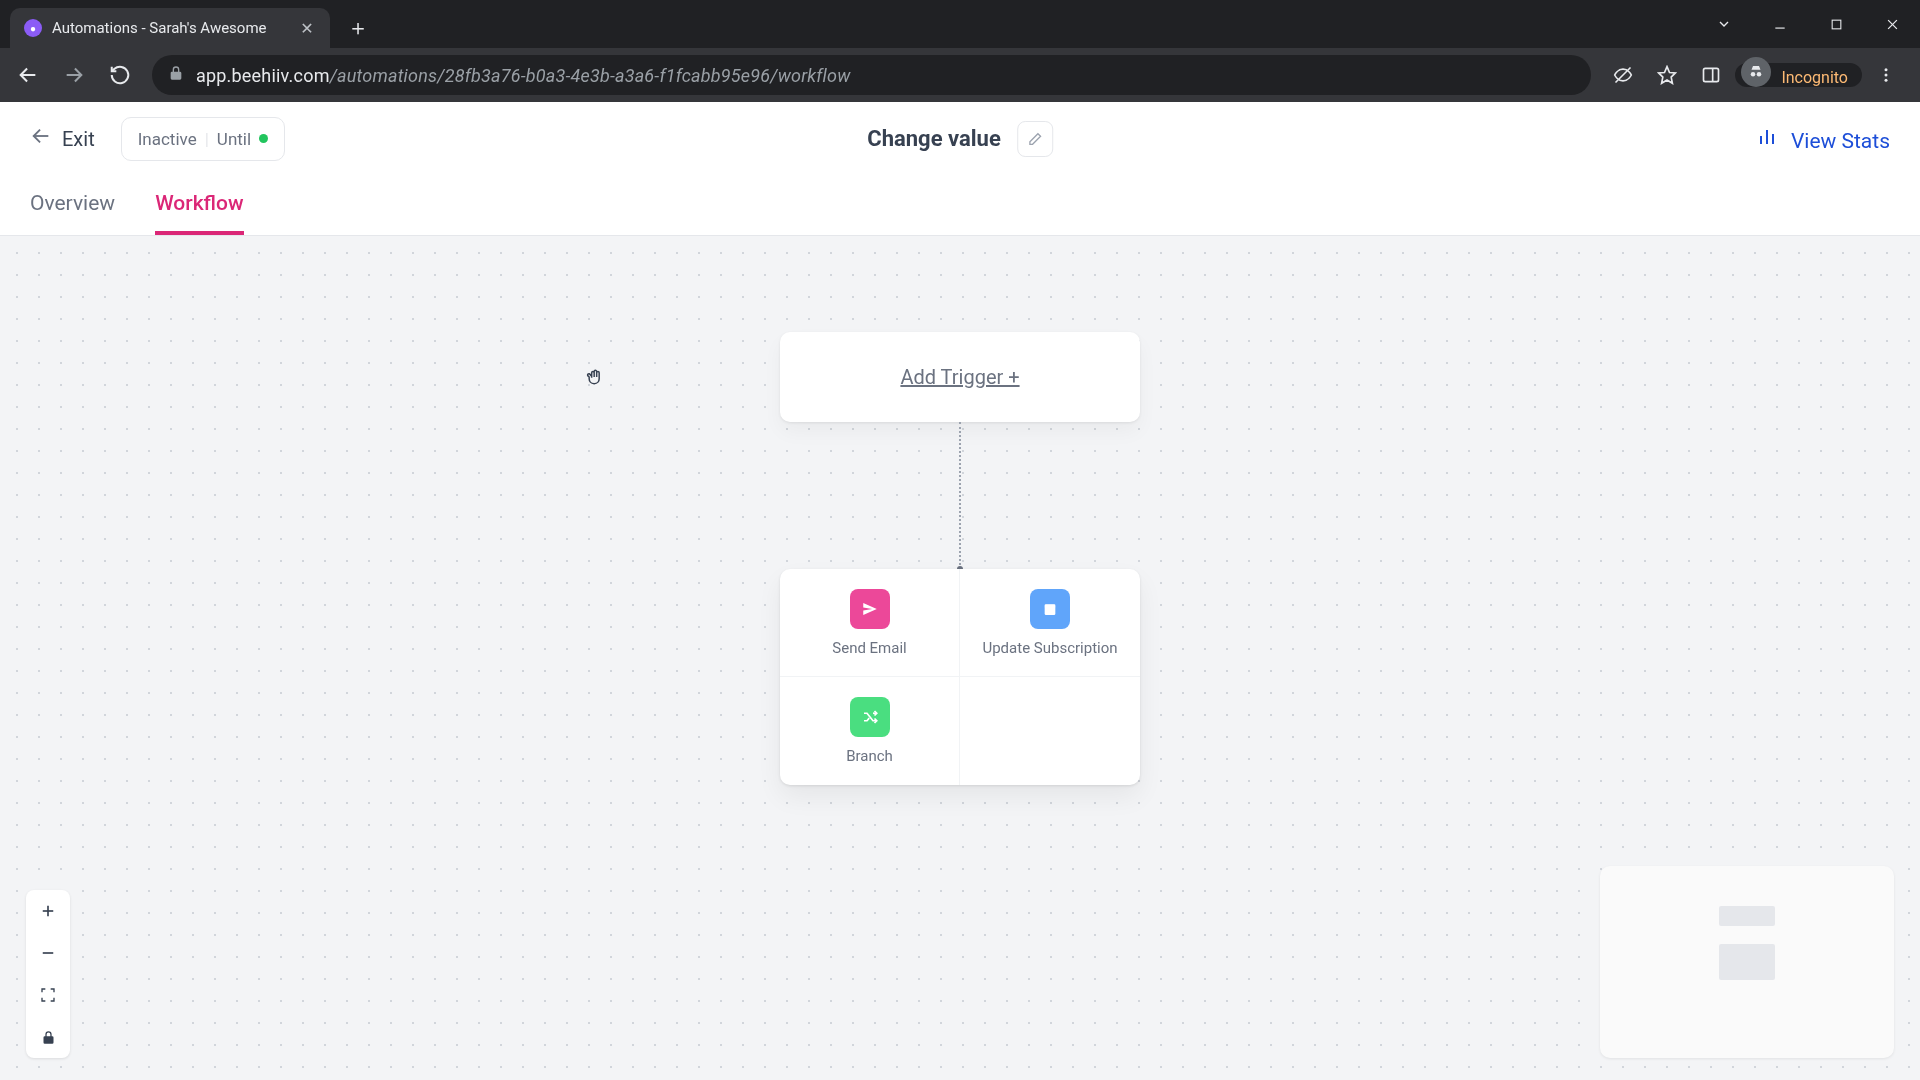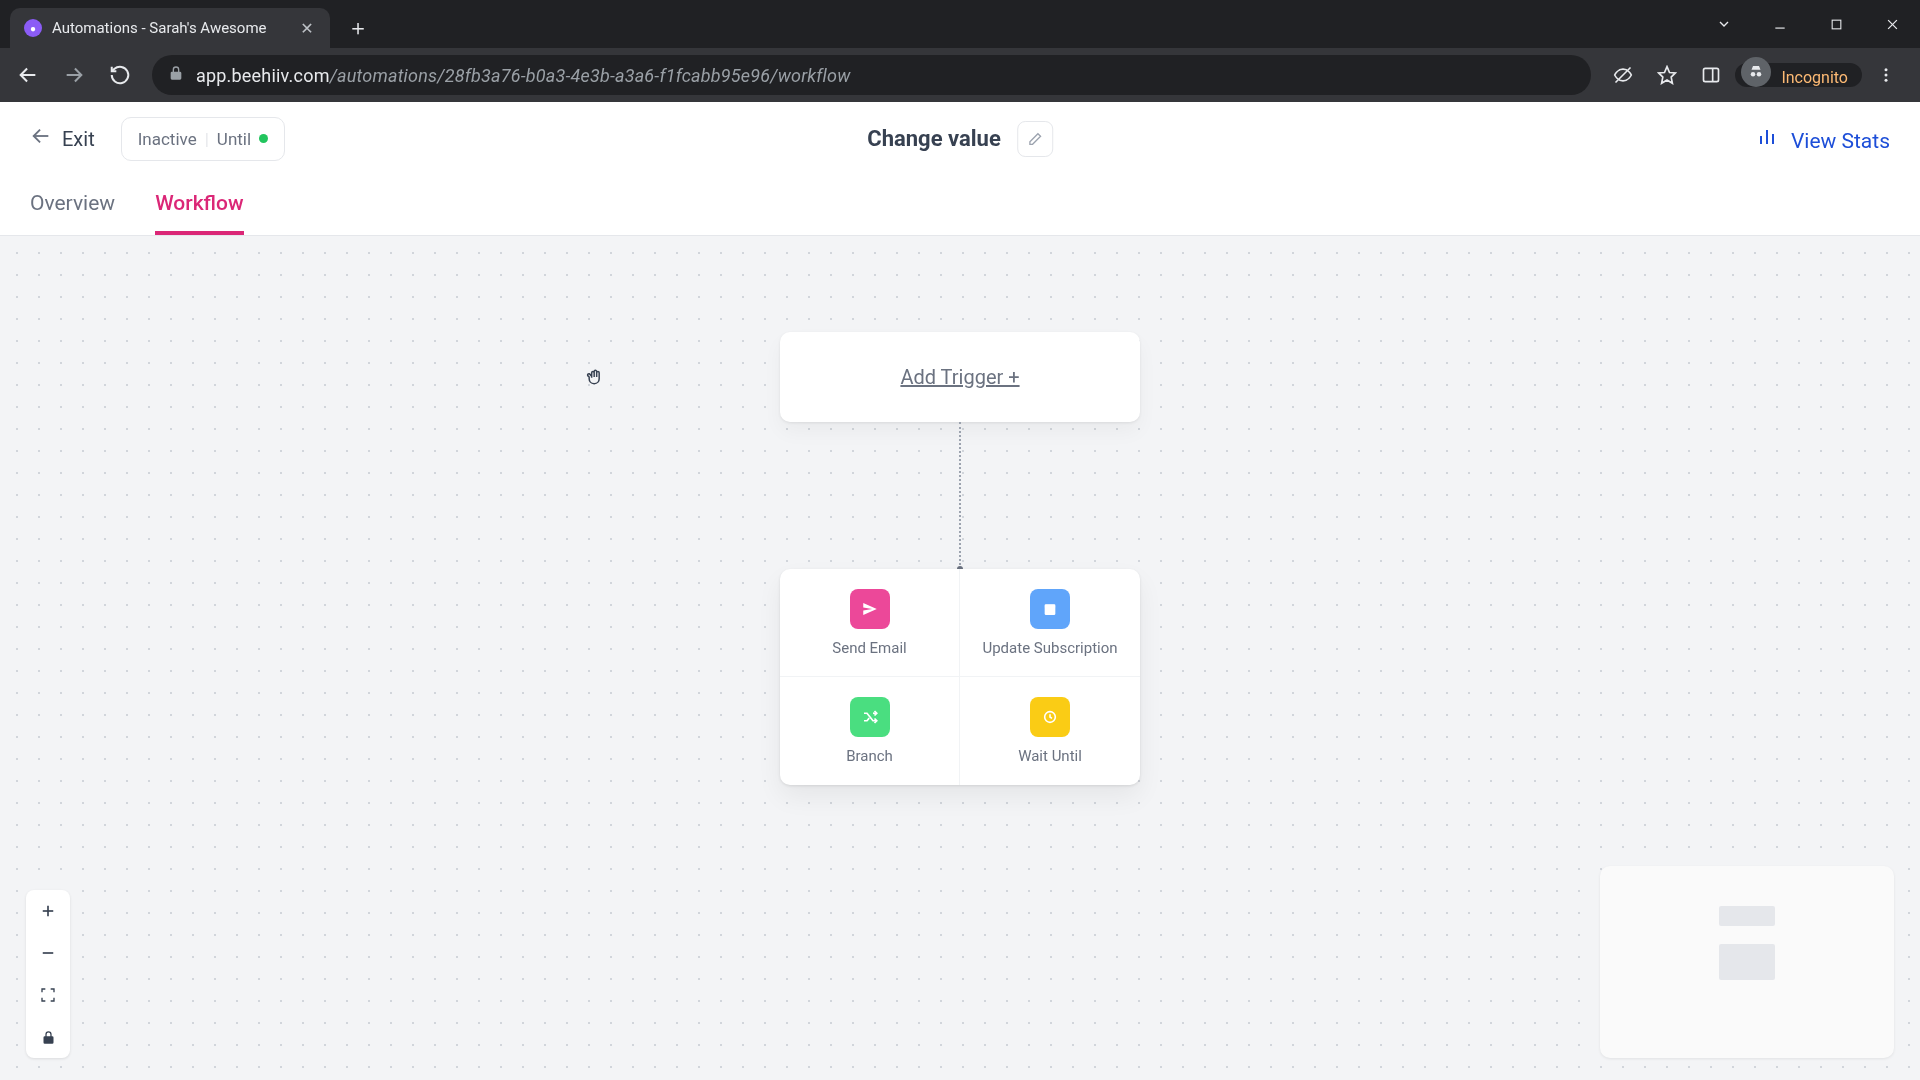--- a/index.html
+++ b/index.html
@@ -432,29 +432,20 @@
           <svg width="18" height="18" viewBox="0 0 24 24" fill="none" stroke="#fff" stroke-width="2.3">
               <path d="M4 7h4l8 10h4"></path>
               <path d="M4 17h4l3-3.5"></path>
               <path d="M16 7h4"></path>
               <polyline points="18 4 21 7 18 10"></polyline>
               <polyline points="18 14 21 17 18 20"></polyline>
             </svg>
         </div>
         <span class="action-label">Branch</span>
       </div>
-      <div class="action-cell">
-        <div class="action-icon c-yellow">
-          <svg width="16" height="16" viewBox="0 0 24 24" fill="none" stroke="#fff" stroke-width="2.4">
-              <circle cx="12" cy="12" r="8"></circle>
-              <polyline points="12 8 12 12 15 14"></polyline>
-            </svg>
-        </div>
-        <span class="action-label">Wait Until</span>
-      </div>
     </div>
 
     <div class="zoom-controls">
       <div class="zbtn">
         <svg width="18" height="18" viewBox="0 0 24 24" fill="none" stroke="currentColor" stroke-width="2.2">
             <line x1="12" y1="5" x2="12" y2="19"></line>
             <line x1="5" y1="12" x2="19" y2="12"></line>
           </svg>
       </div>
       <div class="zbtn">

